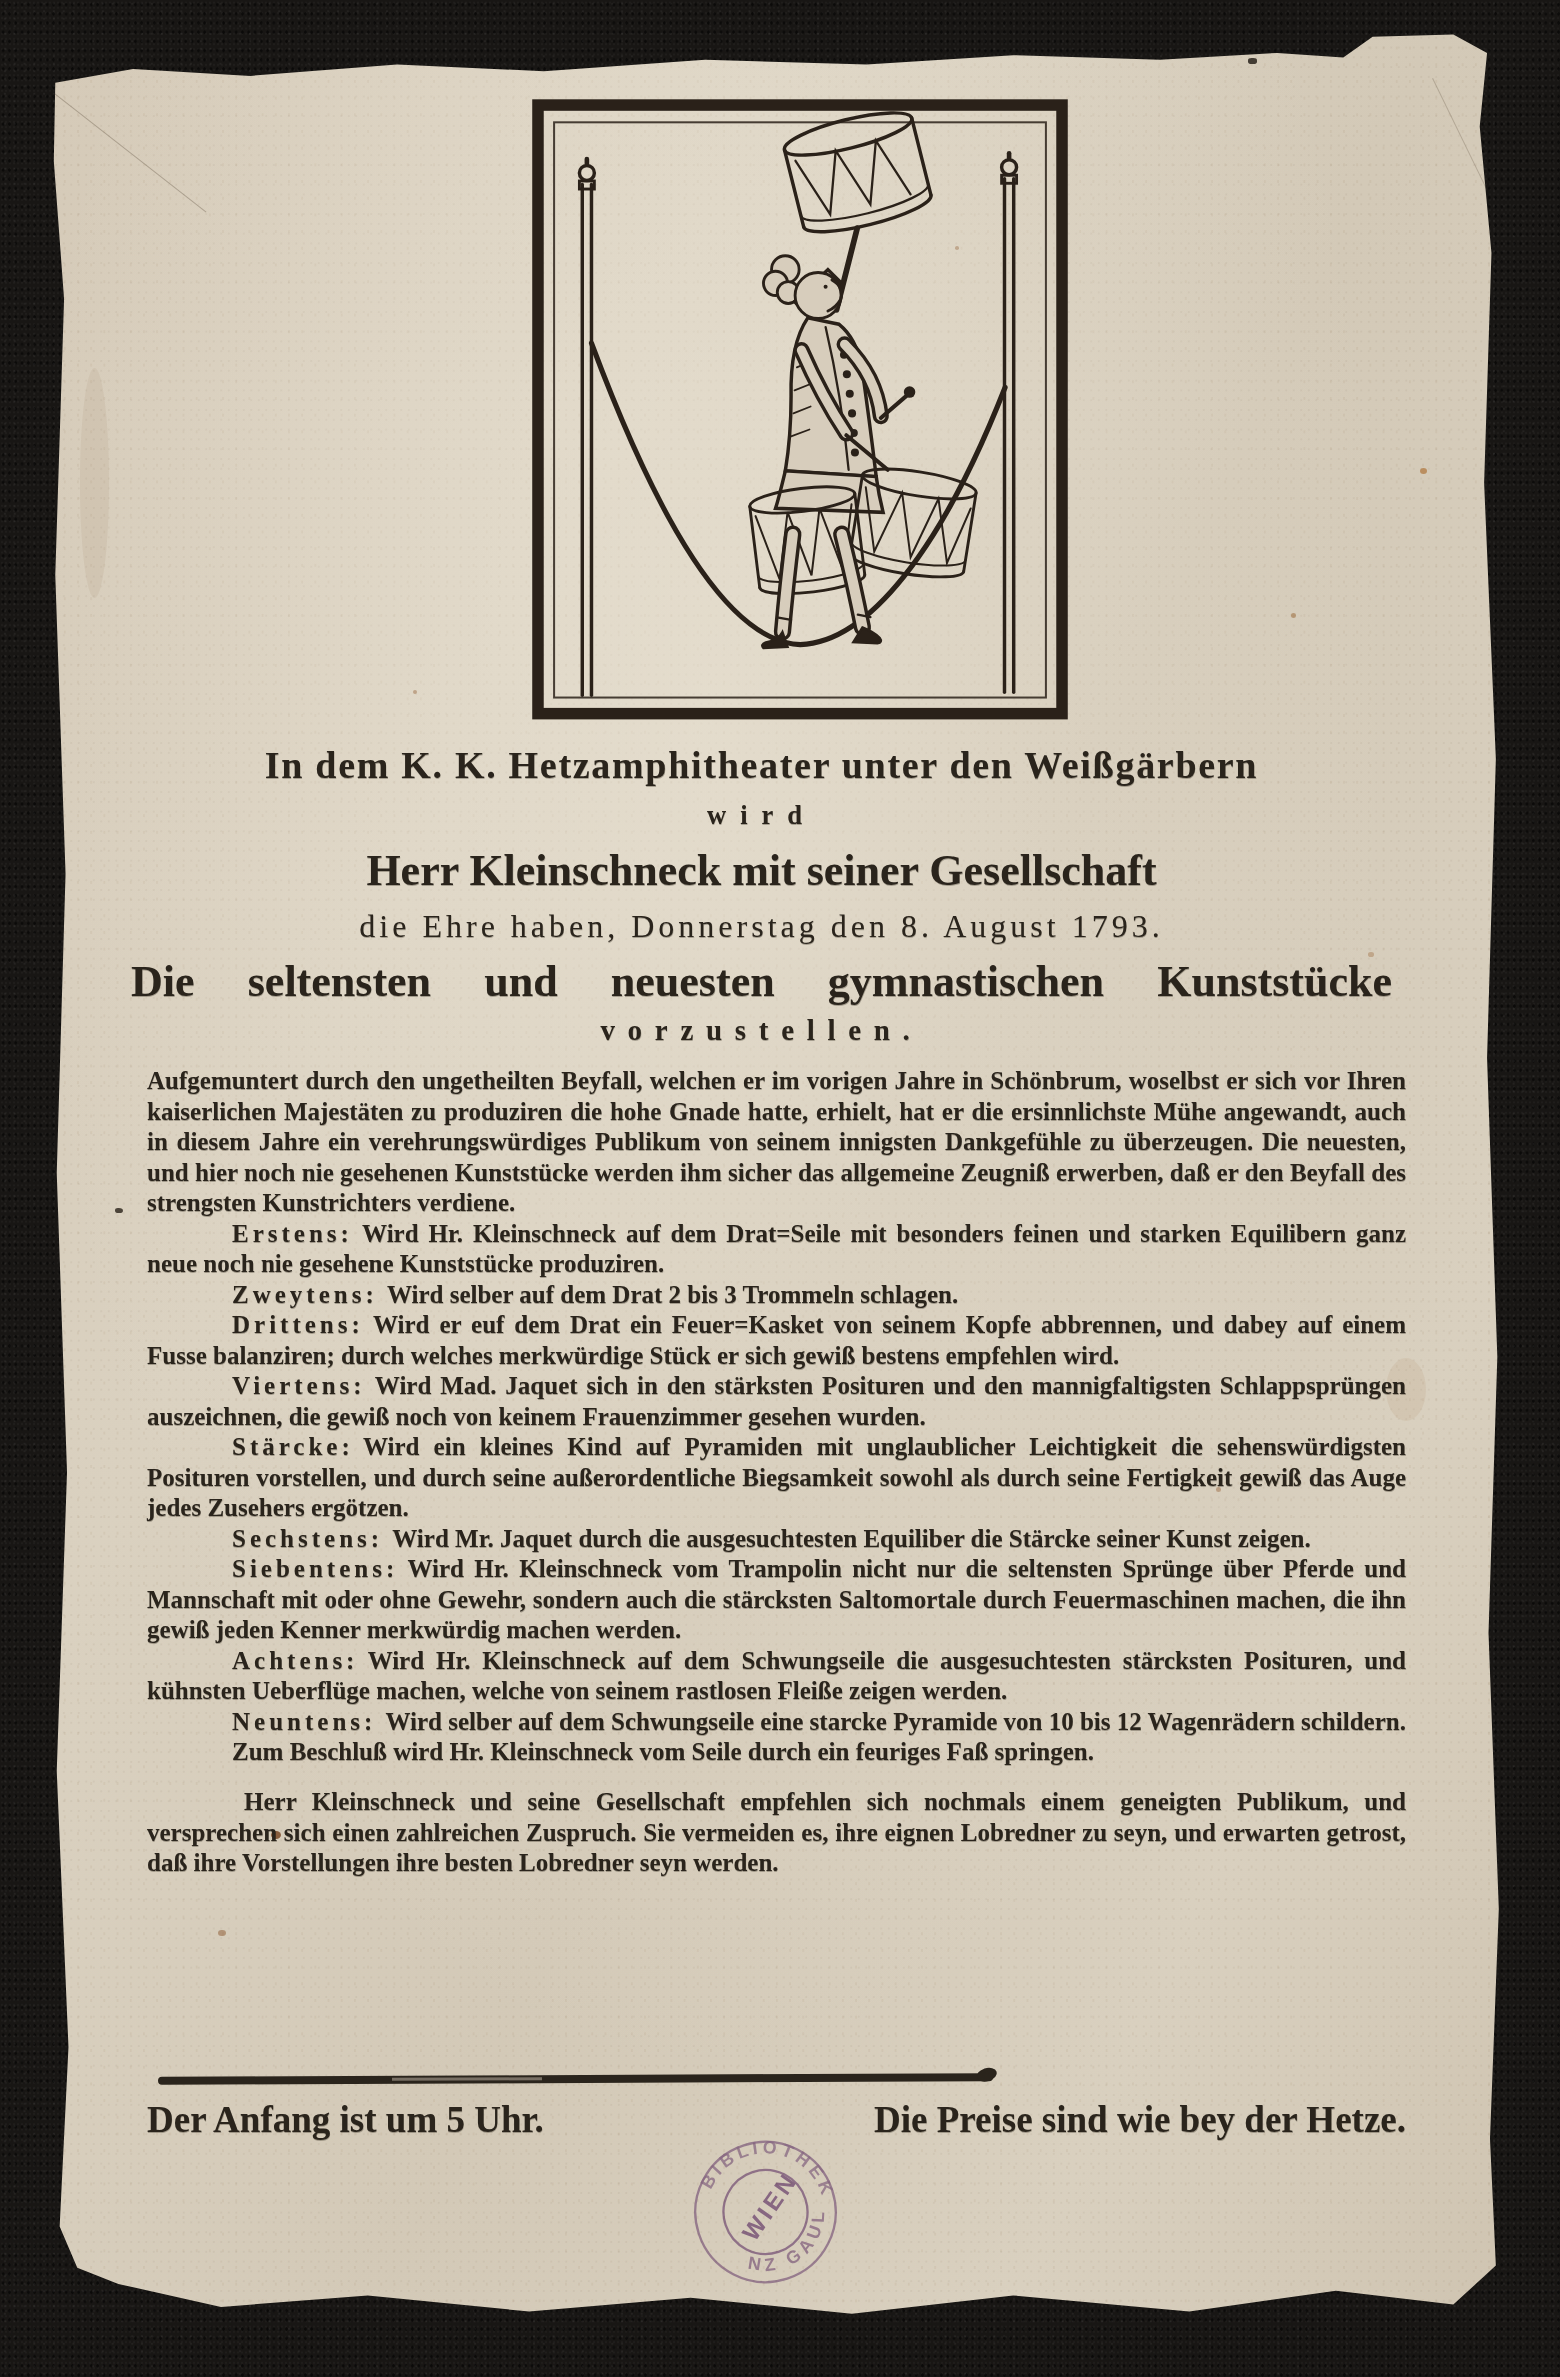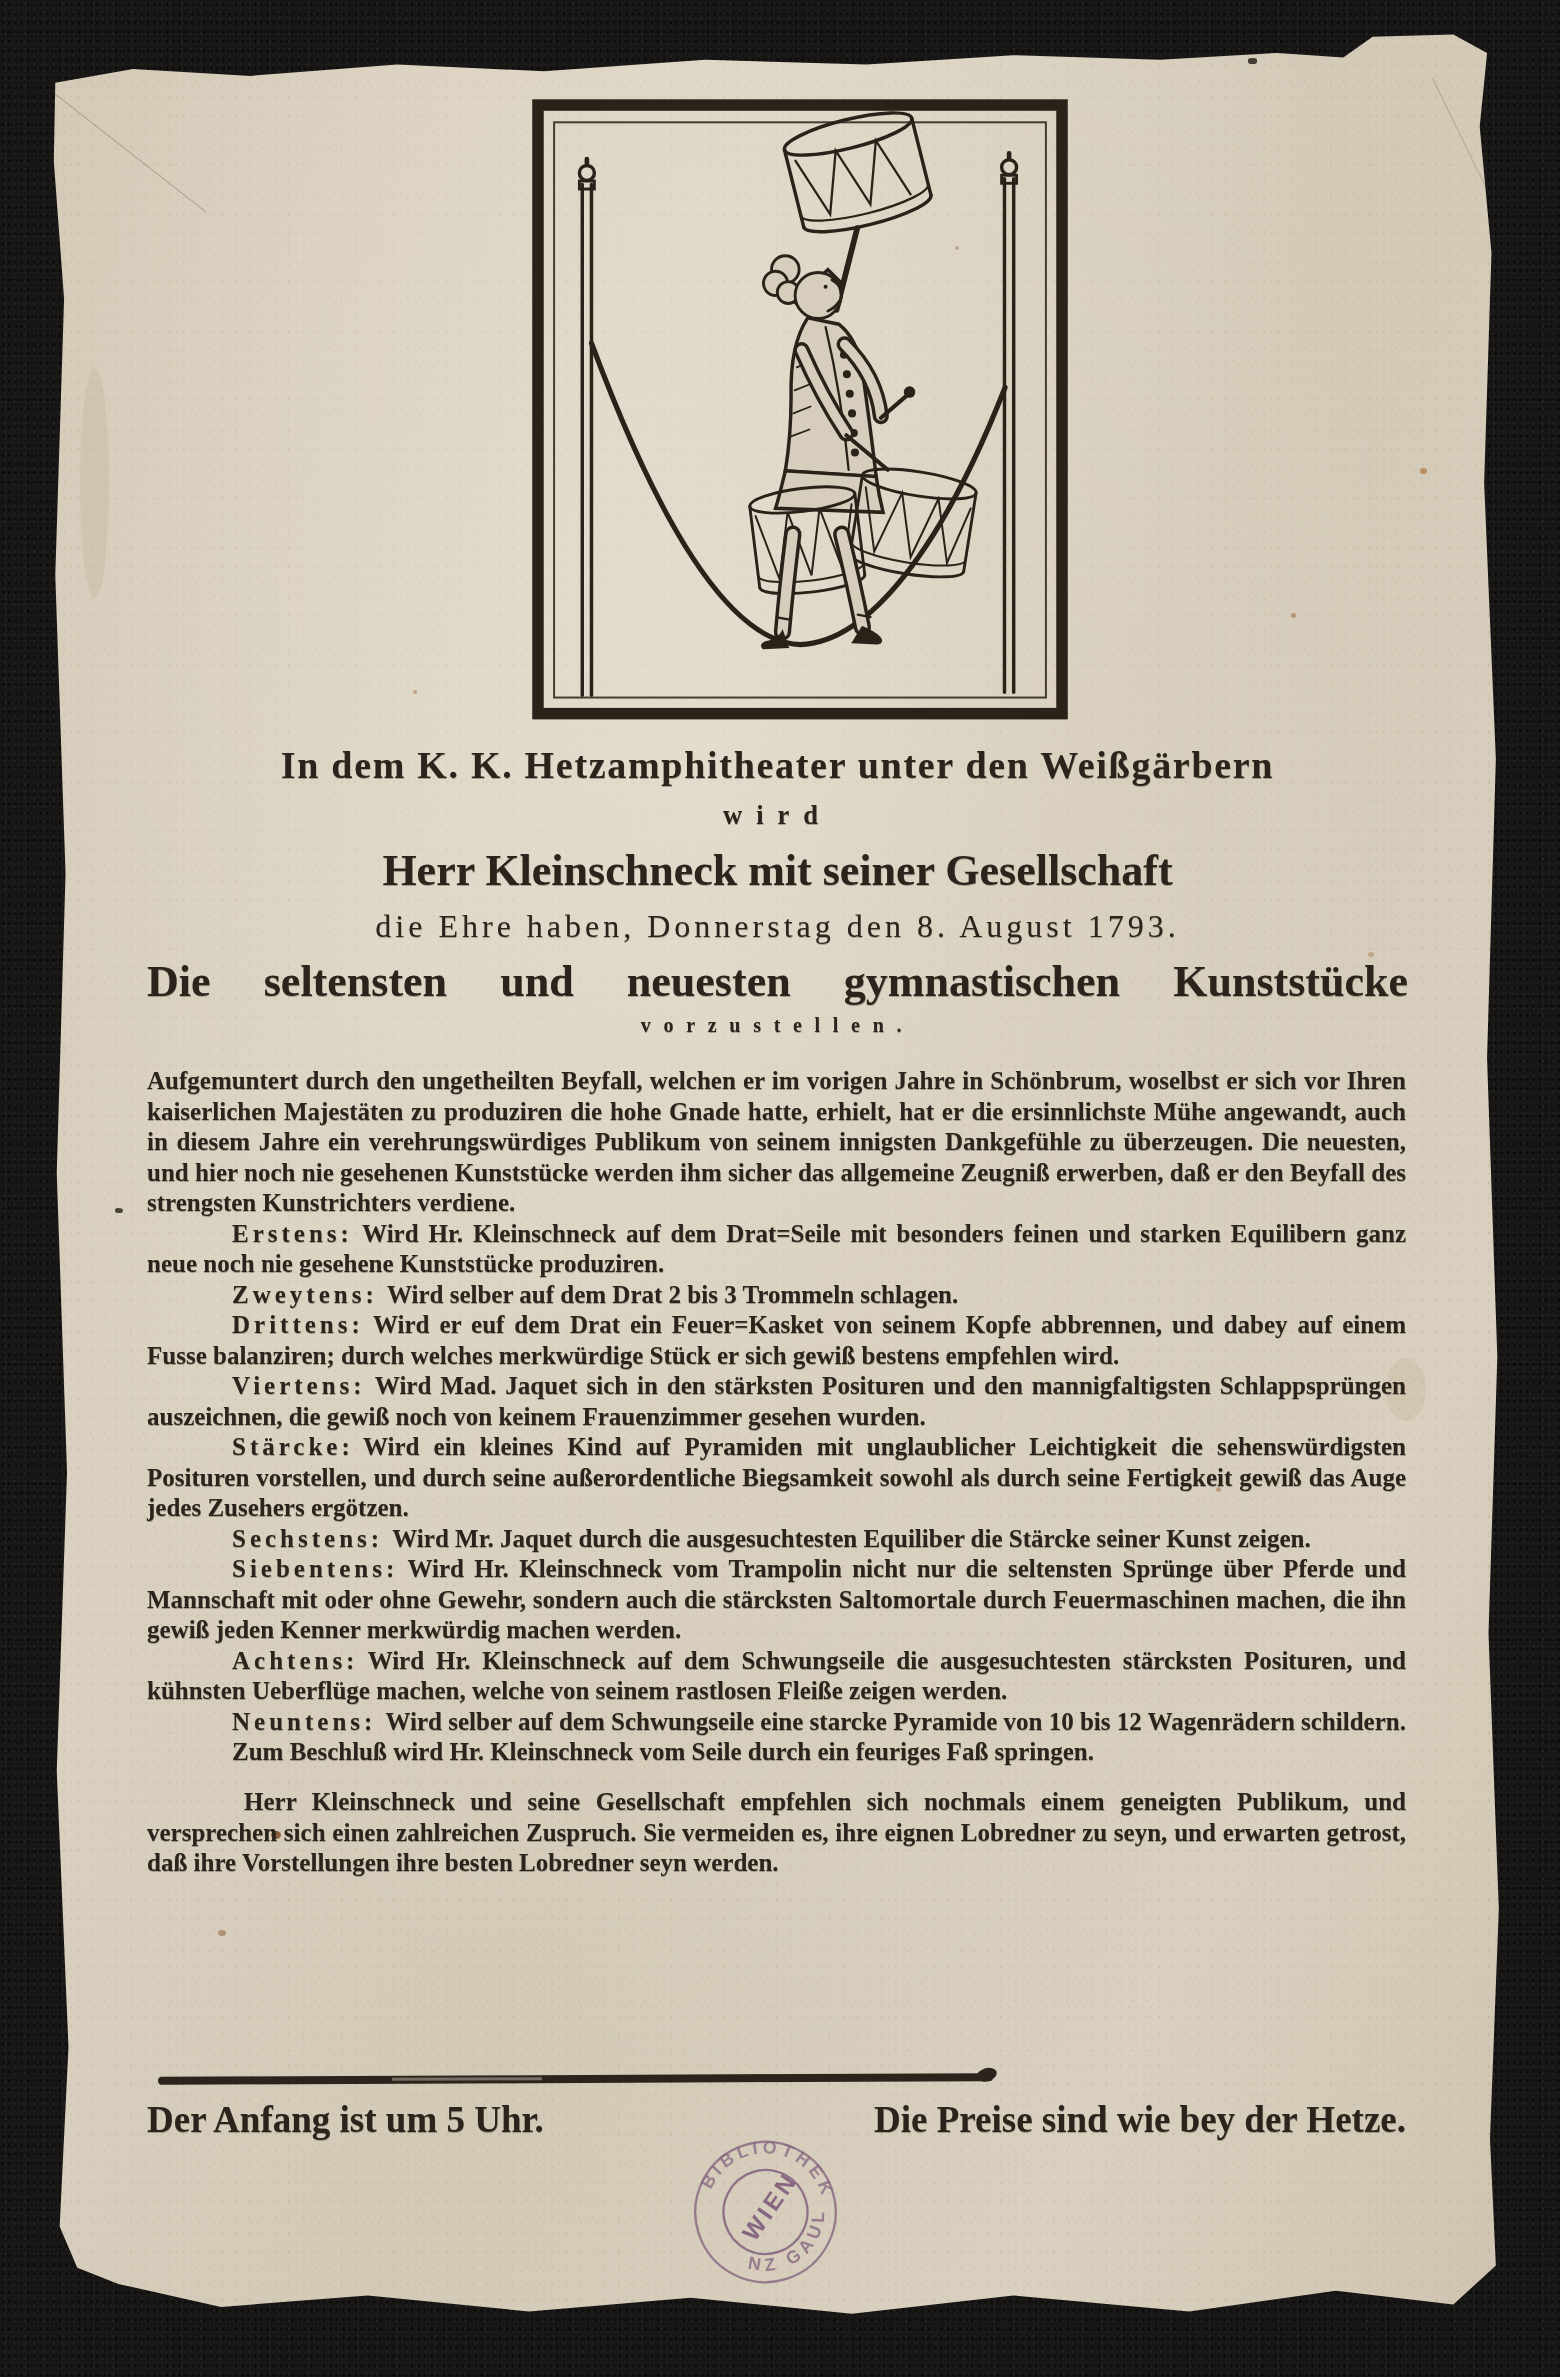--- a/index.html
+++ b/index.html
@@ -35,27 +35,27 @@
   }
   .ink{color:#2a241c; text-shadow:0.3px 0.5px 0.4px rgba(44,36,26,0.32);}
   .crease{position:absolute;left:7px;top:68px;width:196px;height:1.2px;
     background:rgba(90,75,58,0.35);transform:rotate(38deg);transform-origin:left top;}
   .crease2{position:absolute;left:1388px;top:55px;width:132px;height:0.9px;
     background:rgba(95,80,62,0.28);transform:rotate(64deg);transform-origin:left top;}
   .spot{position:absolute;border-radius:50%;}
 
   .woodcut{position:absolute;left:486px;top:74px;}
 
-  .title-block{position:absolute;left:102px;top:720px;width:1261px;text-align:center;}
+  .title-block{position:absolute;left:86px;top:720px;width:1261px;text-align:center;}
   .t-line1{font-size:38px;font-weight:700;letter-spacing:1.7px;margin:0 0 12.7px 0;}
   .t-line2{font-size:26.5px;font-weight:700;letter-spacing:14px;margin:0 0 14px 0;}
   .t-line3{font-size:44px;font-weight:700;margin:0 0 12.7px 0;}
   .t-line4{font-size:32px;font-weight:400;letter-spacing:4px;margin:0 0 10.4px 0;}
   .t-line5{font-size:44px;font-weight:700;text-align:justify;text-align-last:justify;margin:0 0 7px 0;}
-  .t-line6{font-size:20px;font-weight:700;letter-spacing:12.7px;margin:0;}
+  .t-line6{font-size:29px;font-weight:700;letter-spacing:12.7px;margin:0;}
 
   .body-block{position:absolute;left:102px;top:1043px;width:1259px;
     font-size:25px;line-height:30.5px;font-weight:700;text-align:justify;}
   .body-block p{margin:0;}
   p.item{text-indent:85px;}
   .item-label{letter-spacing:4px;margin-right:9.2px;}
   p.outro{margin-top:19.6px;text-indent:97px;}
 
   .rule{position:absolute;left:113px;top:2052px;width:835px;height:7.5px;
     background:#2a241c;border-radius:4px;transform:rotate(-0.25deg);}

